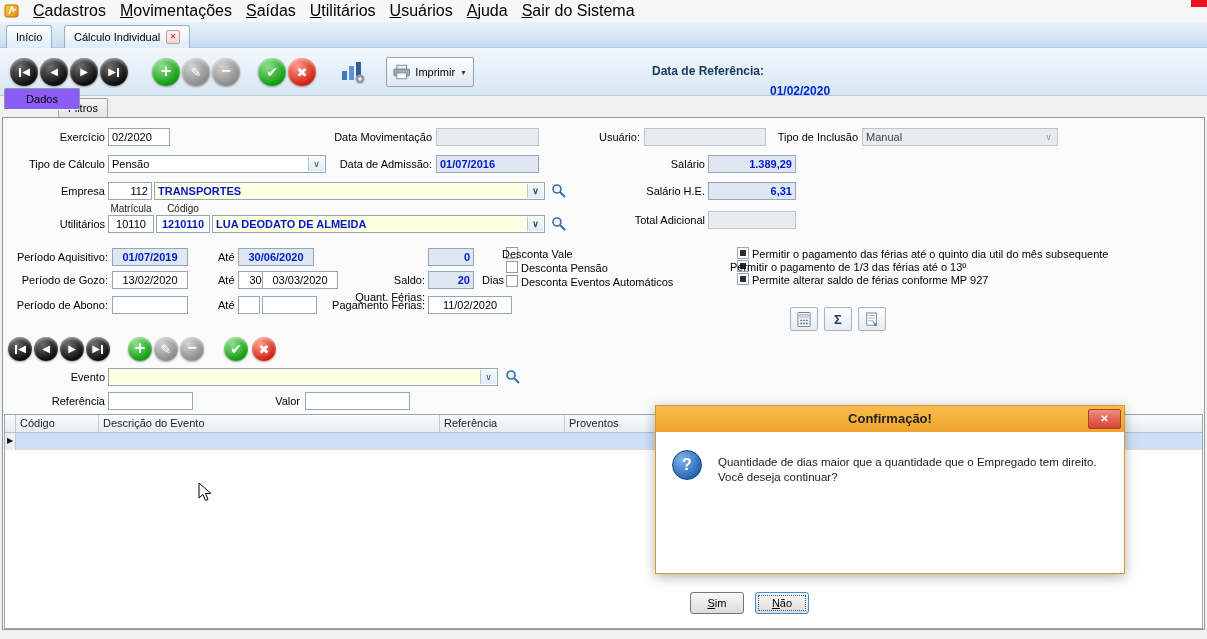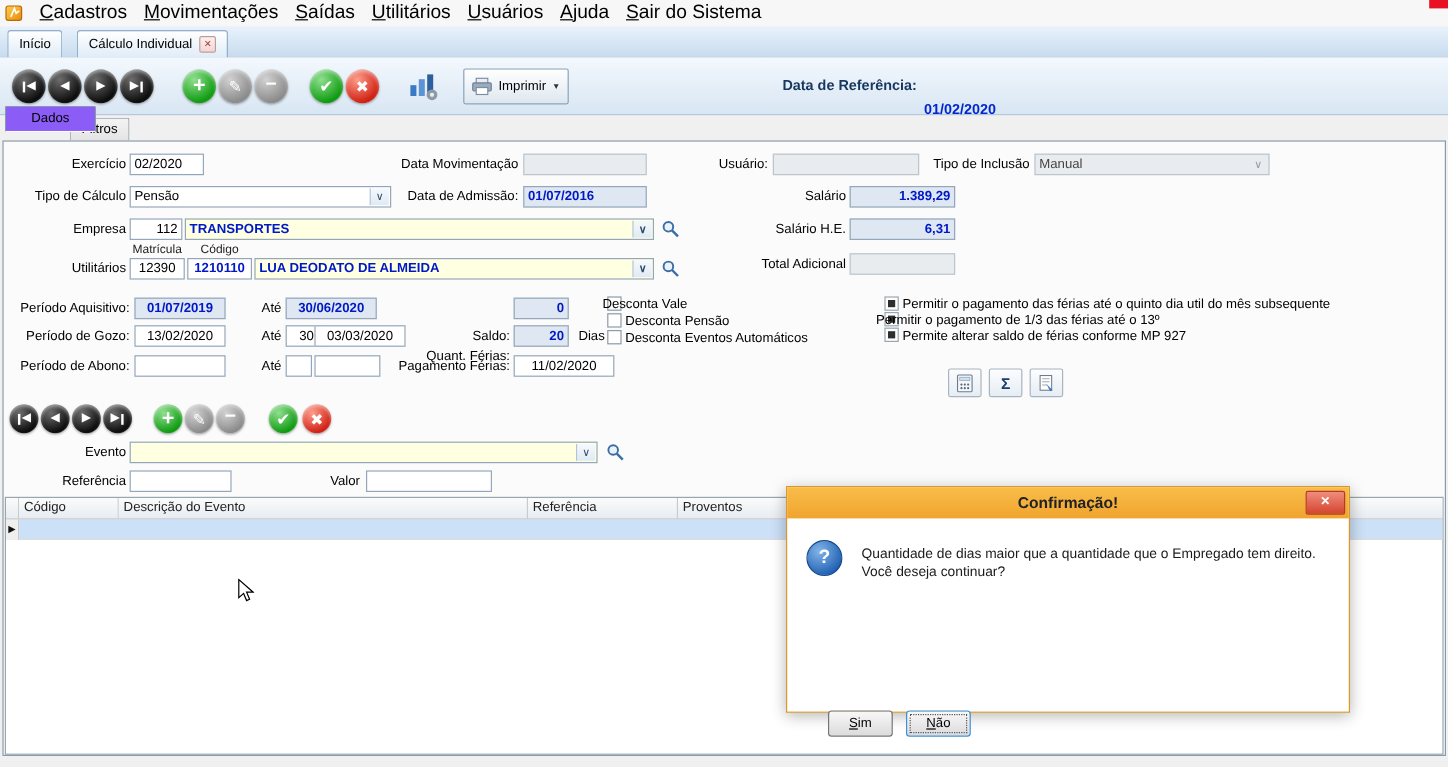--- a/index.html
+++ b/index.html
@@ -70,21 +70,21 @@
 
   
   #grid{position:absolute;left:4px;top:414px;width:1199px;height:215px;box-sizing:border-box;border:1px solid #9aa5ad;background:#fff;}
   .ghead{display:flex;height:18px;}
   .gh{box-sizing:border-box;height:18px;line-height:17px;padding-left:4px;font-size:11px;color:#222;background:linear-gradient(#fafbfc,#e8ecf0);border-right:1px solid #c6cbd0;border-bottom:1px solid #b7bec4;white-space:nowrap;overflow:hidden;}
   .grow{display:flex;height:17px;}
   .gmark{width:11px;box-sizing:border-box;background:#efefef;border-right:1px solid #c6cbd0;font-size:8px;line-height:16px;text-align:center;color:#111;}
   .gsel{flex:1;background:#cce0f7;border-bottom:1px solid #dcdcdc;}
 
   
-  #dialog{position:absolute;left:655px;top:405px;width:470px;height:189px;box-sizing:border-box;background:#fff;border:1px solid #d9982b;box-shadow:0 3px 12px rgba(0,0,0,.3);z-index:10;}
+  #dialog{position:absolute;left:655px;top:405px;width:470px;height:169px;box-sizing:border-box;background:#fff;border:1px solid #d9982b;box-shadow:0 3px 12px rgba(0,0,0,.3);z-index:10;}
   .dlg-title{position:absolute;left:0;top:0;width:100%;height:26px;background:linear-gradient(#f9bd4a,#f0a42e);text-align:center;line-height:26px;font-size:13px;font-weight:bold;color:#222;}
   .dlg-close{position:absolute;right:3px;top:3px;width:33px;height:20px;box-sizing:border-box;background:linear-gradient(#ef8d7e,#d4452f);border:1px solid #b23b29;border-radius:2px;color:#fff;font-size:10px;font-weight:bold;text-align:center;line-height:18px;}
   .dlg-icon{position:absolute;left:16px;top:44px;width:30px;height:30px;box-sizing:border-box;border-radius:50%;background:radial-gradient(circle at 35% 30%, #82b5e8, #1f5fb2 78%);border:1px solid #16488c;color:#fff;font-size:16px;font-weight:bold;display:flex;align-items:center;justify-content:center;}
   .dlg-text{position:absolute;left:62px;font-size:11.5px;color:#1a1a1a;white-space:nowrap;}
   .dlg-btn{position:absolute;top:186px;width:54px;height:22px;box-sizing:border-box;border:1px solid #757575;border-radius:3px;background:linear-gradient(#f8f8f8,#dbdbdb);font-size:11px;text-align:center;line-height:20px;}
   .dlg-btn::first-letter{text-decoration:underline;}
   #btn-sim{left:34px;}
   #btn-nao{left:99px;border-color:#3d8fd6;outline:1px dotted #555;outline-offset:-4px;}
 
   #cursor{position:absolute;left:198px;top:482px;z-index:20;}
@@ -219,21 +219,21 @@
   </button>
   <span class="lb r" style="left:630px;top:185px;width:75px;">Salário H.E.</span>
   <div class="f ro num" style="left:708px;top:182px;width:88px;">6,31</div>
 
   <span class="lb sm" style="left:108px;top:202px;width:46px;">Matrícula</span>
   <span class="lb sm" style="left:156px;top:202px;width:54px;">Código</span>
   <span class="lb r" style="left:620px;top:214px;width:85px;">Total Adicional</span>
   <div class="f dis" style="left:708px;top:211px;width:88px;"></div>
 
   <span class="lb r" style="left:15px;top:218px;width:90px;">Utilitários</span>
-  <div class="f ctr" style="left:108px;top:215px;width:46px;">12390</div>
+  <div class="f ctr" style="left:108px;top:215px;width:46px;">10110</div>
   <div class="f ctr bluetxt" style="left:156px;top:215px;width:54px;">1210110</div>
   <div class="f yel bluetxt" style="left:212px;top:215px;width:333px;">
     <span>LUA DEODATO DE ALMEIDA</span>
     <span class="combo-arrow">∨</span>
   </div>
   <button class="mag" style="left:550px;top:216px;">
     <svg width="16" height="16" viewBox="0 0 16 16">
       <circle cx="6" cy="6" r="4" fill="#eaf2fb" stroke="#3a6ea5" stroke-width="1.6"></circle>
       <line x1="9" y1="9" x2="14" y2="14" stroke="#3a6ea5" stroke-width="2"></line>
     </svg>

